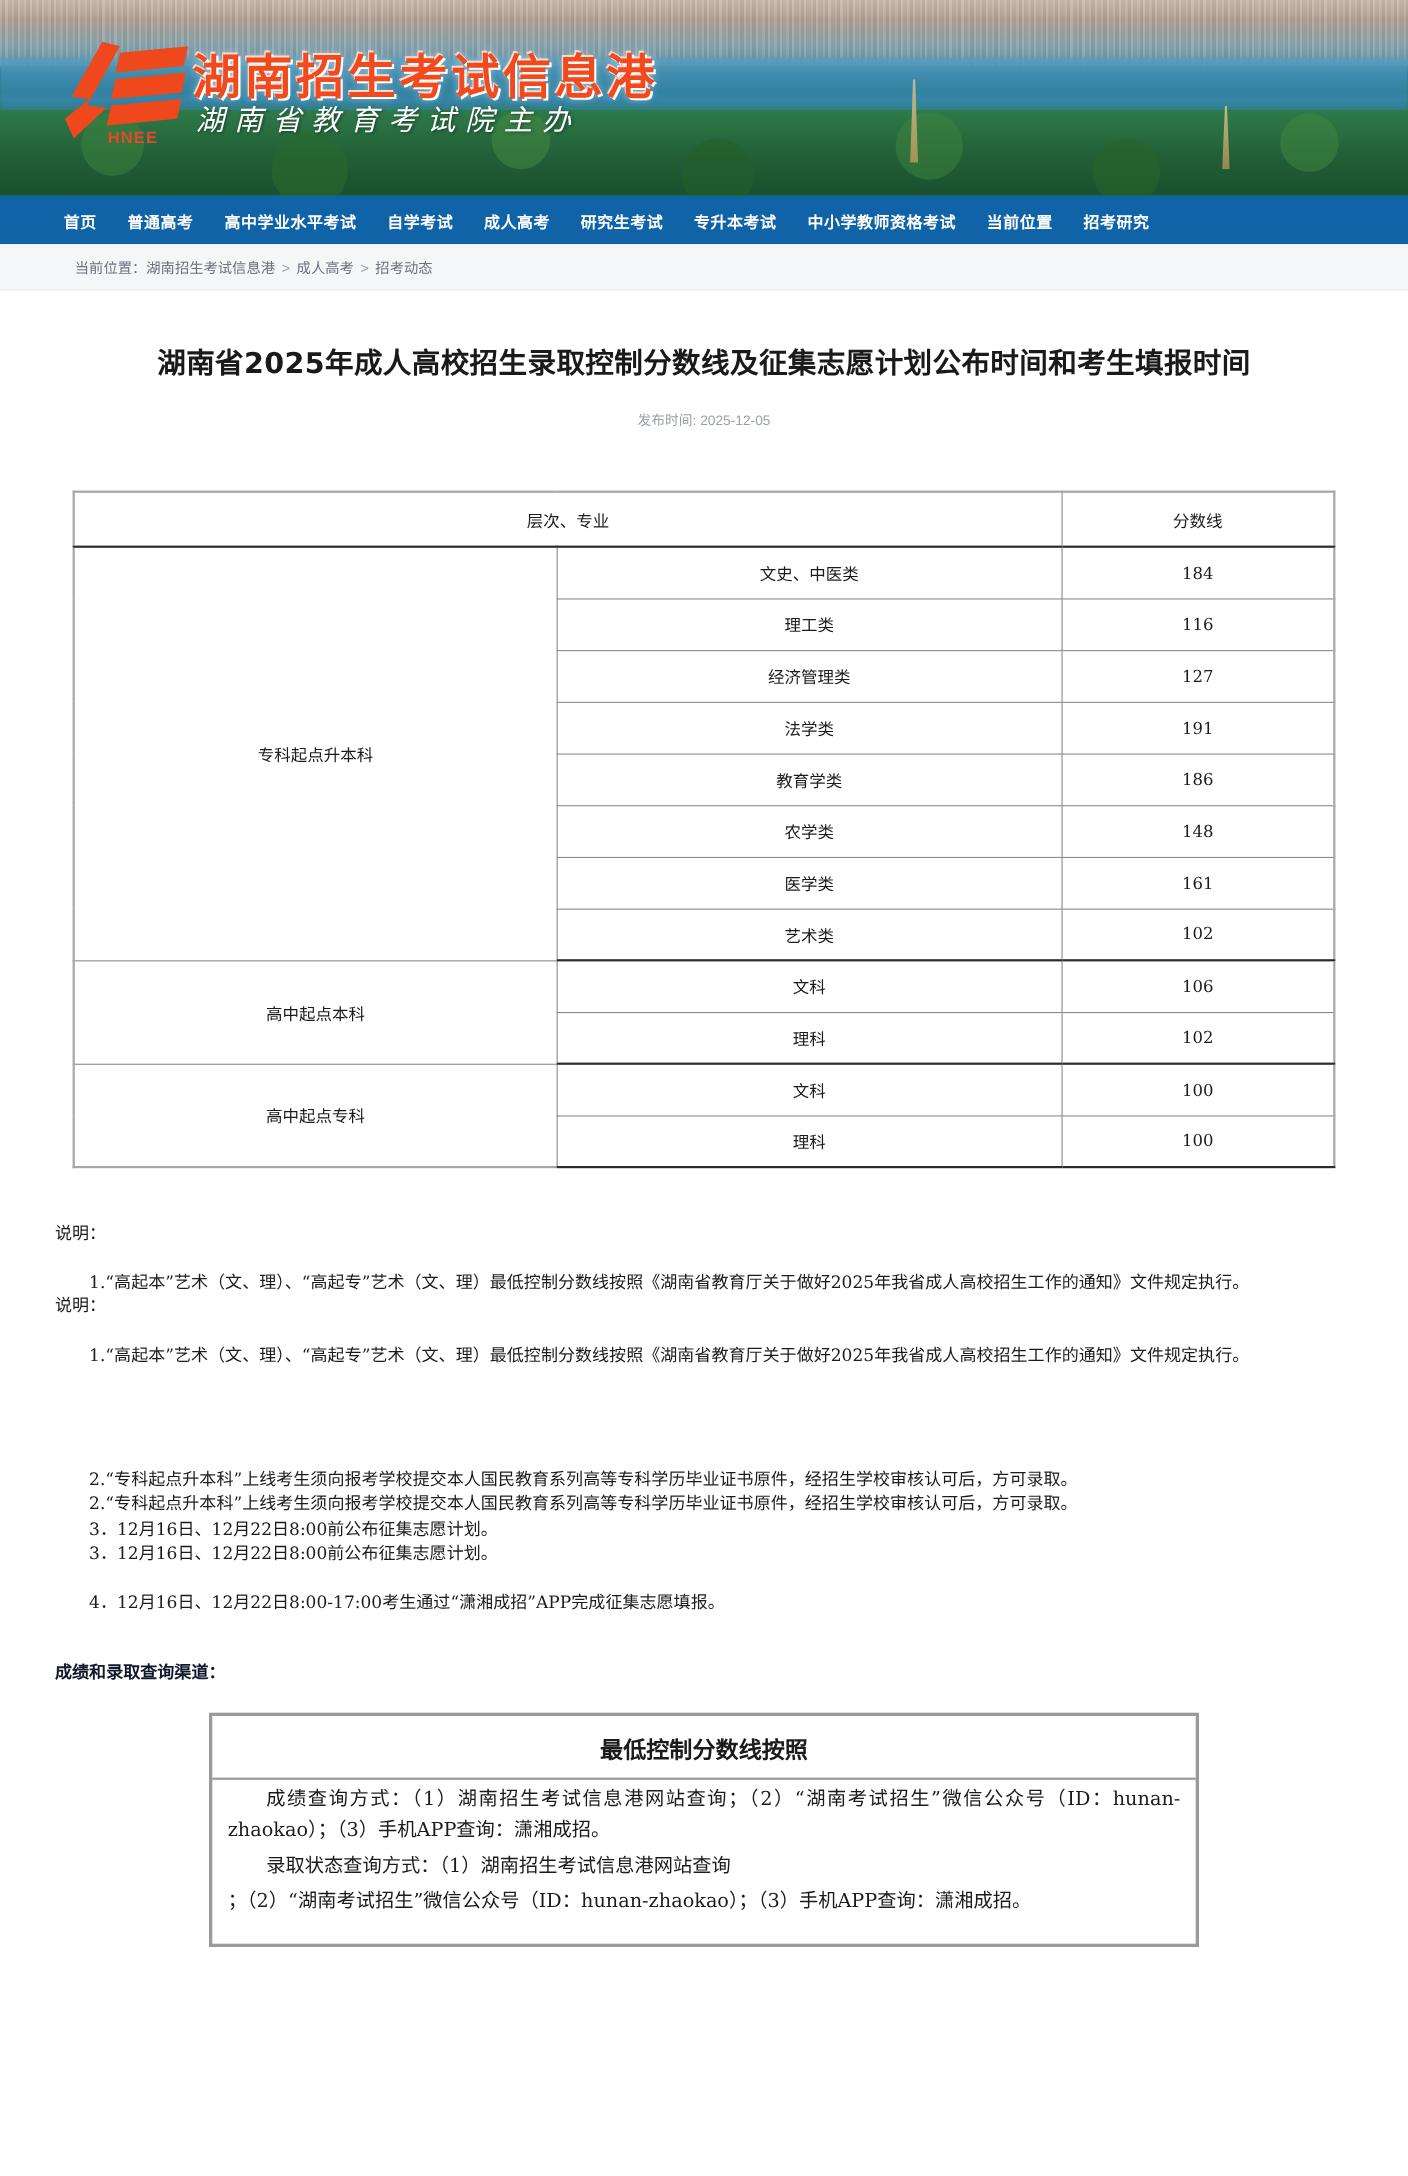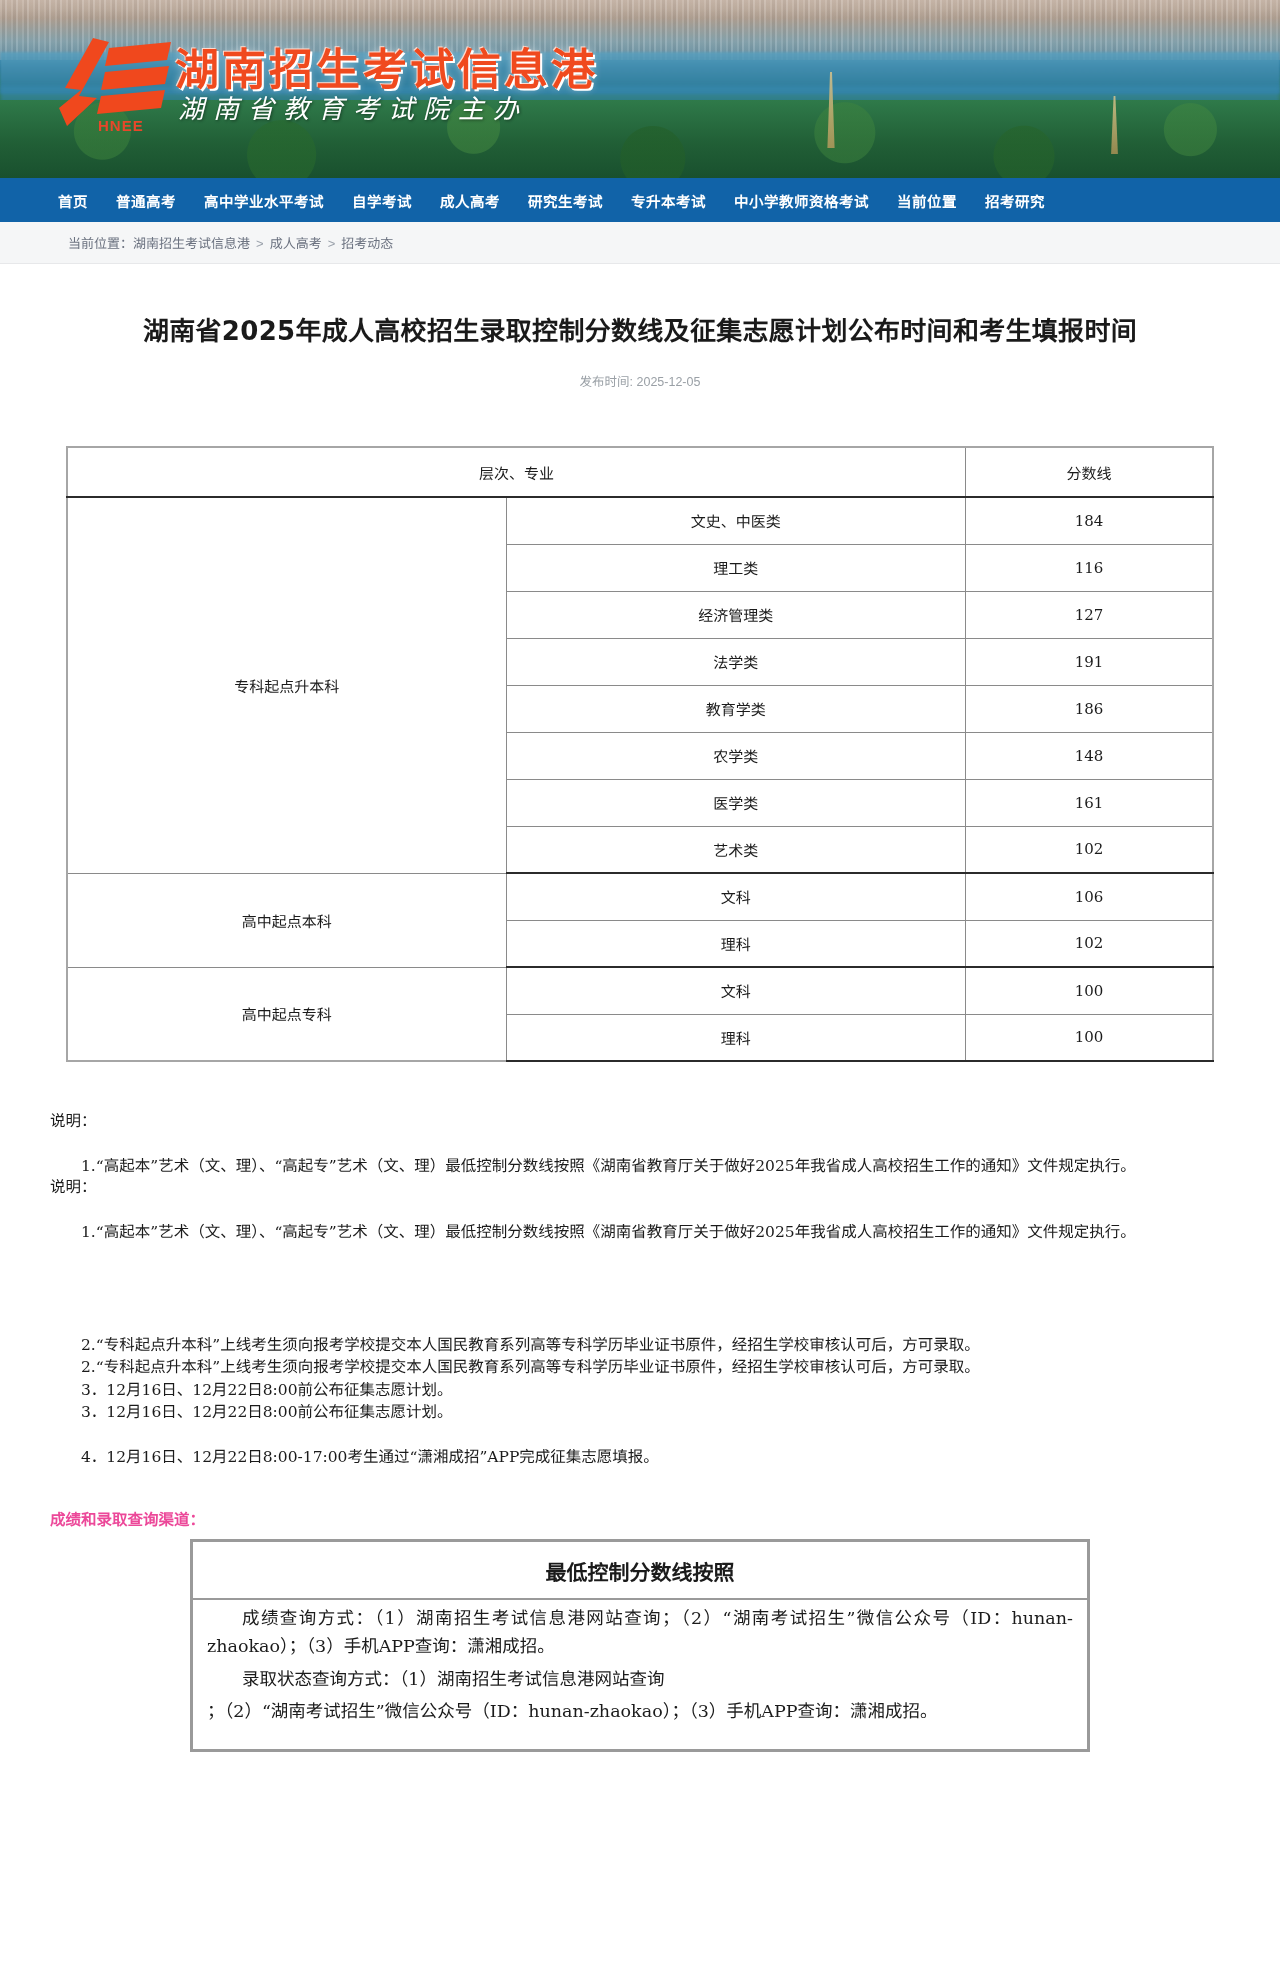--- a/index.html
+++ b/index.html
@@ -165,22 +165,22 @@
   }
   .notes p.indent { text-indent:2em; }
   .ghost-layer {
     position:absolute; left:0; top:0; width:100%;
     pointer-events:none;
   }
   .ghost-layer p { margin:0 0 14px 0; }
 
   
   .query-head {
-    color:#ec4899; font-weight:bold; font-size:15.5px;
-    margin:34px 0 10px 0;
+    color:#0f172a; font-weight:bold; font-size:15.5px;
+    margin:34px 0 28px 0;
     font-family:"DejaVu Sans","Liberation Sans",sans-serif;
   }
   .query-box {
     width:900px; margin:0 auto 0 140px;
     border:3px solid #9a9a9a; background:#fff;
   }
   .query-box-title {
     text-align:center; font-size:21px; font-weight:bold;
     padding:14px 0 12px 0; border-bottom:2px solid #9a9a9a;
     color:#1b1b1b;

